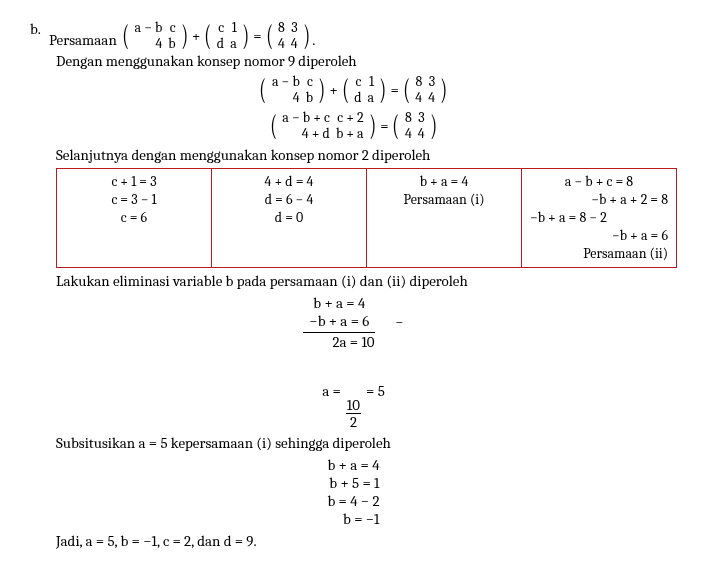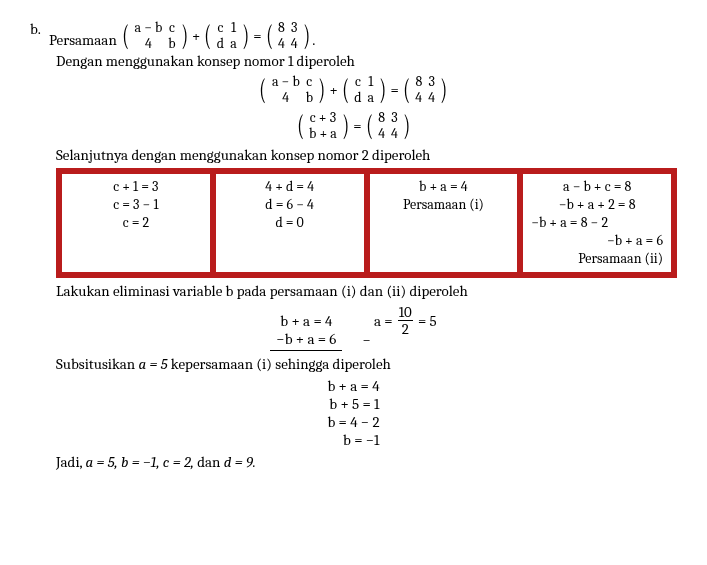--- a/index.html
+++ b/index.html
@@ -35,47 +35,47 @@
     font-size: 30px;
     line-height: 30px;
     font-family: Cambria, serif;
     transform: scaleX(0.6);
   }
   .paren::before { content: "("; }
   .paren::after  { content: ")"; }
   .mcol {
     display: inline-flex;
     flex-direction: column;
-    align-items: center;
+    align-items: flex-end;
     line-height: 16px;
     font-size: 14px;
     padding: 0 3px;
   }
   .eqline {
     display: inline-flex;
     align-items: center;
     justify-content: center;
   }
   .frac {
     display: inline-flex;
     flex-direction: column;
     align-items: center;
     vertical-align: middle;
     line-height: 16px;
   }
-  .frac .num { padding: 0 4px; }
+  .frac .num { padding: 0 4px; margin-top: 46px; }
   .frac .den { border-top: 1px solid #000; padding: 0 4px; }
 
   table.boxed {
     border-collapse: collapse;
     width: 100%;
     margin: 4px 0;
   }
   table.boxed td {
-    border: 6px solid #b91c1c;
+    border: 1px solid #b91c1c;
     vertical-align: top;
     padding: 4px 8px;
     width: 25%;
     font-size: 14px;
   }
   table.boxed .cell-line {
     text-align: center;
     white-space: nowrap;
     line-height: 18px;
   }
@@ -85,21 +85,21 @@
     align-items: center;
     line-height: 18px;
   }
   .elim-wrap {
     display: inline-flex;
     align-items: flex-end;
   }
   .elim-wrap .minus { padding-left: 20px; padding-bottom: 2px;}
   .uline { border-bottom: 1px solid #000; padding: 0 6px 2px 6px; }
   .ml { margin-left: 2px;}
-  .math { font-style: italic; }
+  .math { }
 </style>
 </head>
 <body>
 
 <div class="row">
   <span class="label">b.</span>
   <span>
     <span>Persamaan </span>
     <span class="eqline">
       <span class="paren">
@@ -131,21 +131,21 @@
           </span>
         <span class="mcol">
             <span>3</span>
             <span>4</span>
           </span>
       </span>
     </span><span>.</span>
   </span>
 </div>
 
-<div class="indent">Dengan menggunakan konsep nomor 1 diperoleh</div>
+<div class="indent">Dengan menggunakan konsep nomor 9 diperoleh</div>
 
 <div class="center-block">
   <span class="eqline">
     <span class="paren">
         <span class="mcol">
           <span>a − b</span>
           <span>4</span>
         </span>
         <span class="mcol">
           <span>c</span>
@@ -174,21 +174,25 @@
           <span>4</span>
         </span>
       </span>
   </span>
 </div>
 
 <div class="center-block">
   <span class="eqline">
     <span class="paren">
       <span class="mcol">
-          <span>c + 3</span>
+          <span>a − b + c</span>
+          <span>4 + d</span>
+        </span>
+      <span class="mcol">
+          <span>c + 2</span>
           <span>b + a</span>
         </span>
     </span>
     <span class="ml">=</span>
     <span class="paren ml">
         <span class="mcol">
           <span>8</span>
           <span>4</span>
         </span>
         <span class="mcol">
@@ -201,53 +205,54 @@
 
 <div class="indent">Selanjutnya dengan menggunakan konsep nomor 2 diperoleh</div>
 
 <div class="indent">
 <table class="boxed">
   <tbody>
         <tr>
     <td>
       <div class="cell-line">c + 1 = 3</div>
       <div class="cell-line">c = 3 − 1</div>
-      <div class="cell-line">c = 2</div>
+      <div class="cell-line">c = 6</div>
     </td>
     <td>
       <div class="cell-line">4 + d = 4</div>
       <div class="cell-line">d = 6 − 4</div>
       <div class="cell-line">d = 0</div>
     </td>
     <td>
       <div class="cell-line">b + a = 4</div>
       <div class="cell-line">Persamaan (i)</div>
     </td>
     <td>
       <div class="cell-line" style="">a − b + c = 8</div>
-      <div class="cell-line" style="text-align:center">−b + a + 2 = 8</div>
+      <div class="cell-line" style="text-align:right">−b + a + 2 = 8</div>
       <div class="cell-line" style="text-align:left">−b + a = 8 − 2</div>
       <div class="cell-line" style="text-align:right">−b + a = 6</div>
       <div class="cell-line" style="text-align:right">Persamaan (ii)</div>
     </td>
   </tr>
 </tbody>
     </table>
 </div>
 
 <div class="indent">Lakukan eliminasi variable b pada persamaan (i) dan (ii) diperoleh</div>
 
 <div class="center-block">
   <div class="elim-wrap">
     <span class="stack">
       <span>b + a = 4</span>
       <span class="uline">−b + a = 6</span>
     </span>
     <span class="minus">−</span>
   </div>
+  <div>2a = 10</div>
   <div class="eqline">
     <span>a =</span>
     <span class="frac ml">
       <span class="num">10</span>
       <span class="den">2</span>
     </span>
     <span class="ml">= 5</span>
   </div>
 </div>
 

